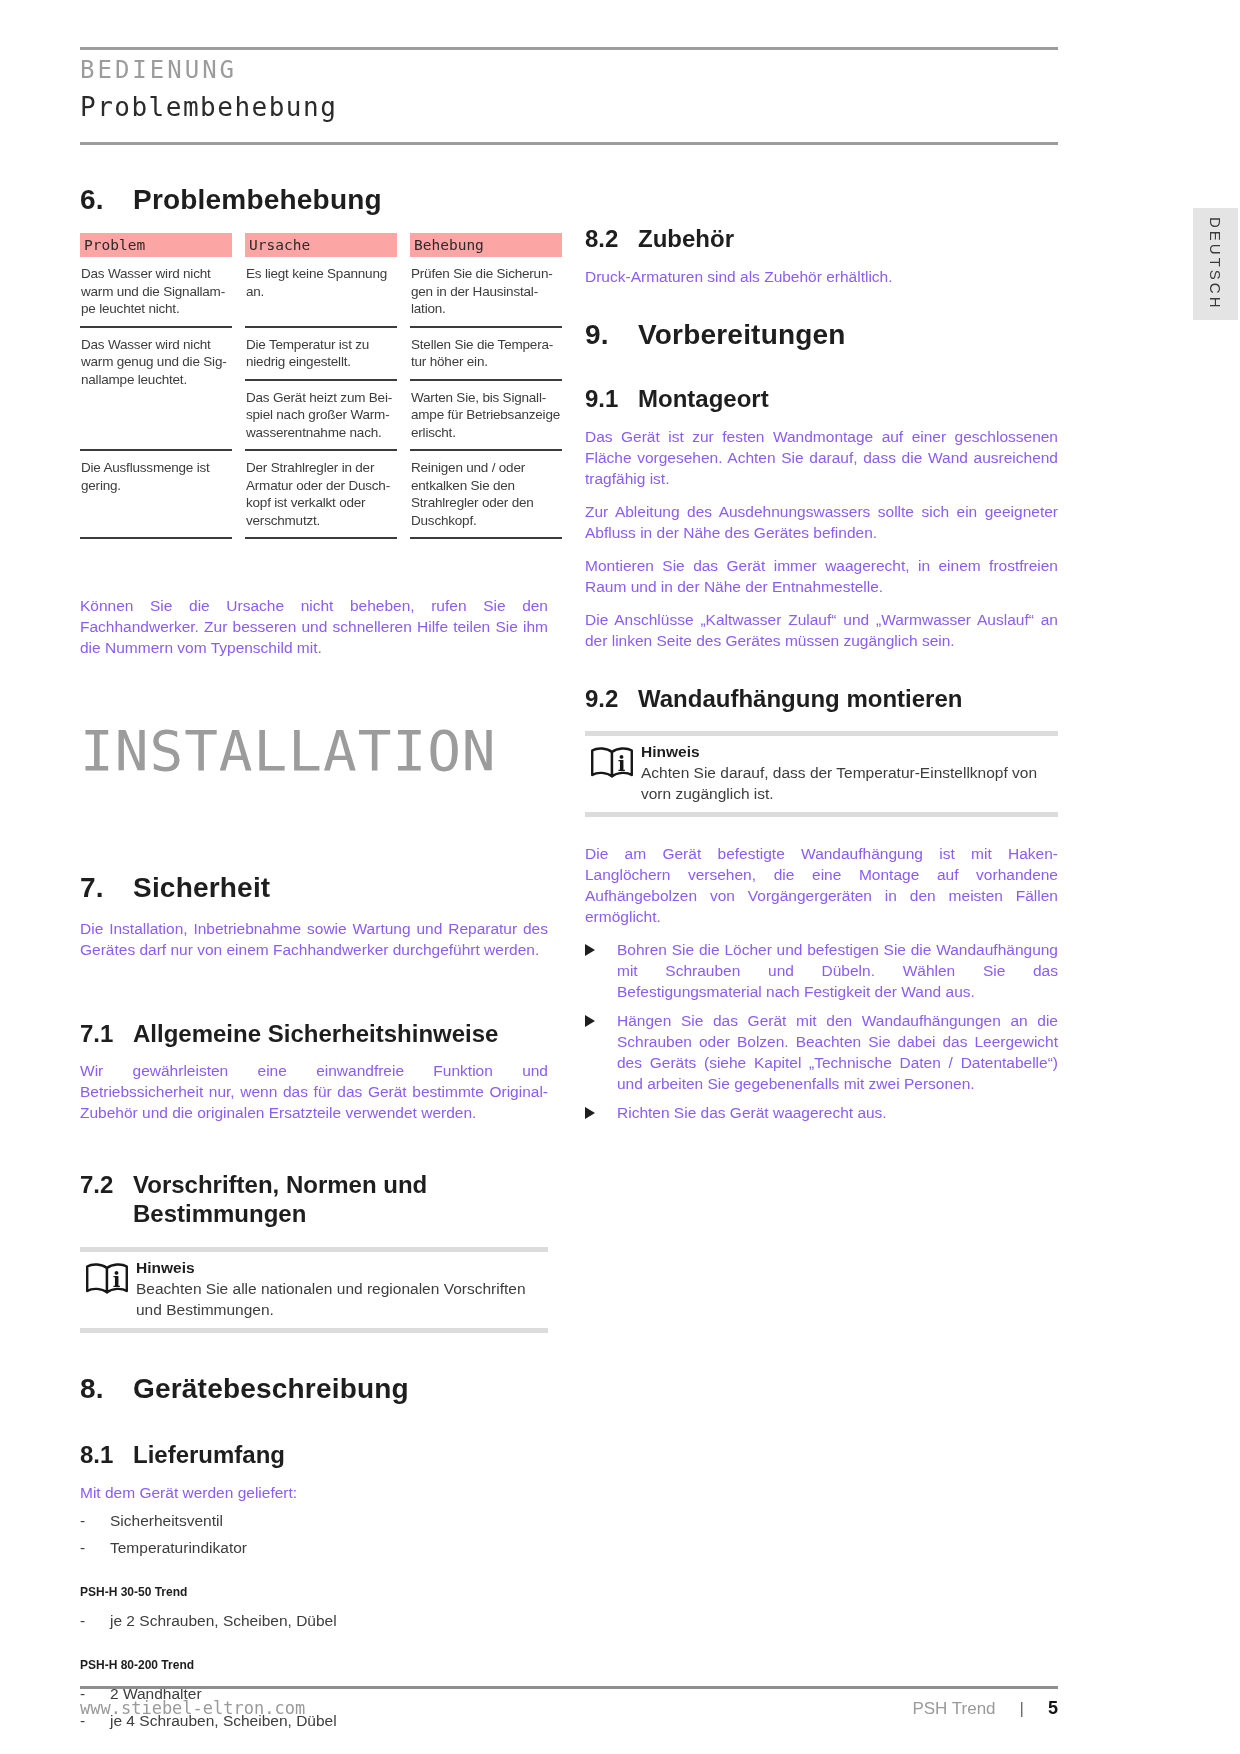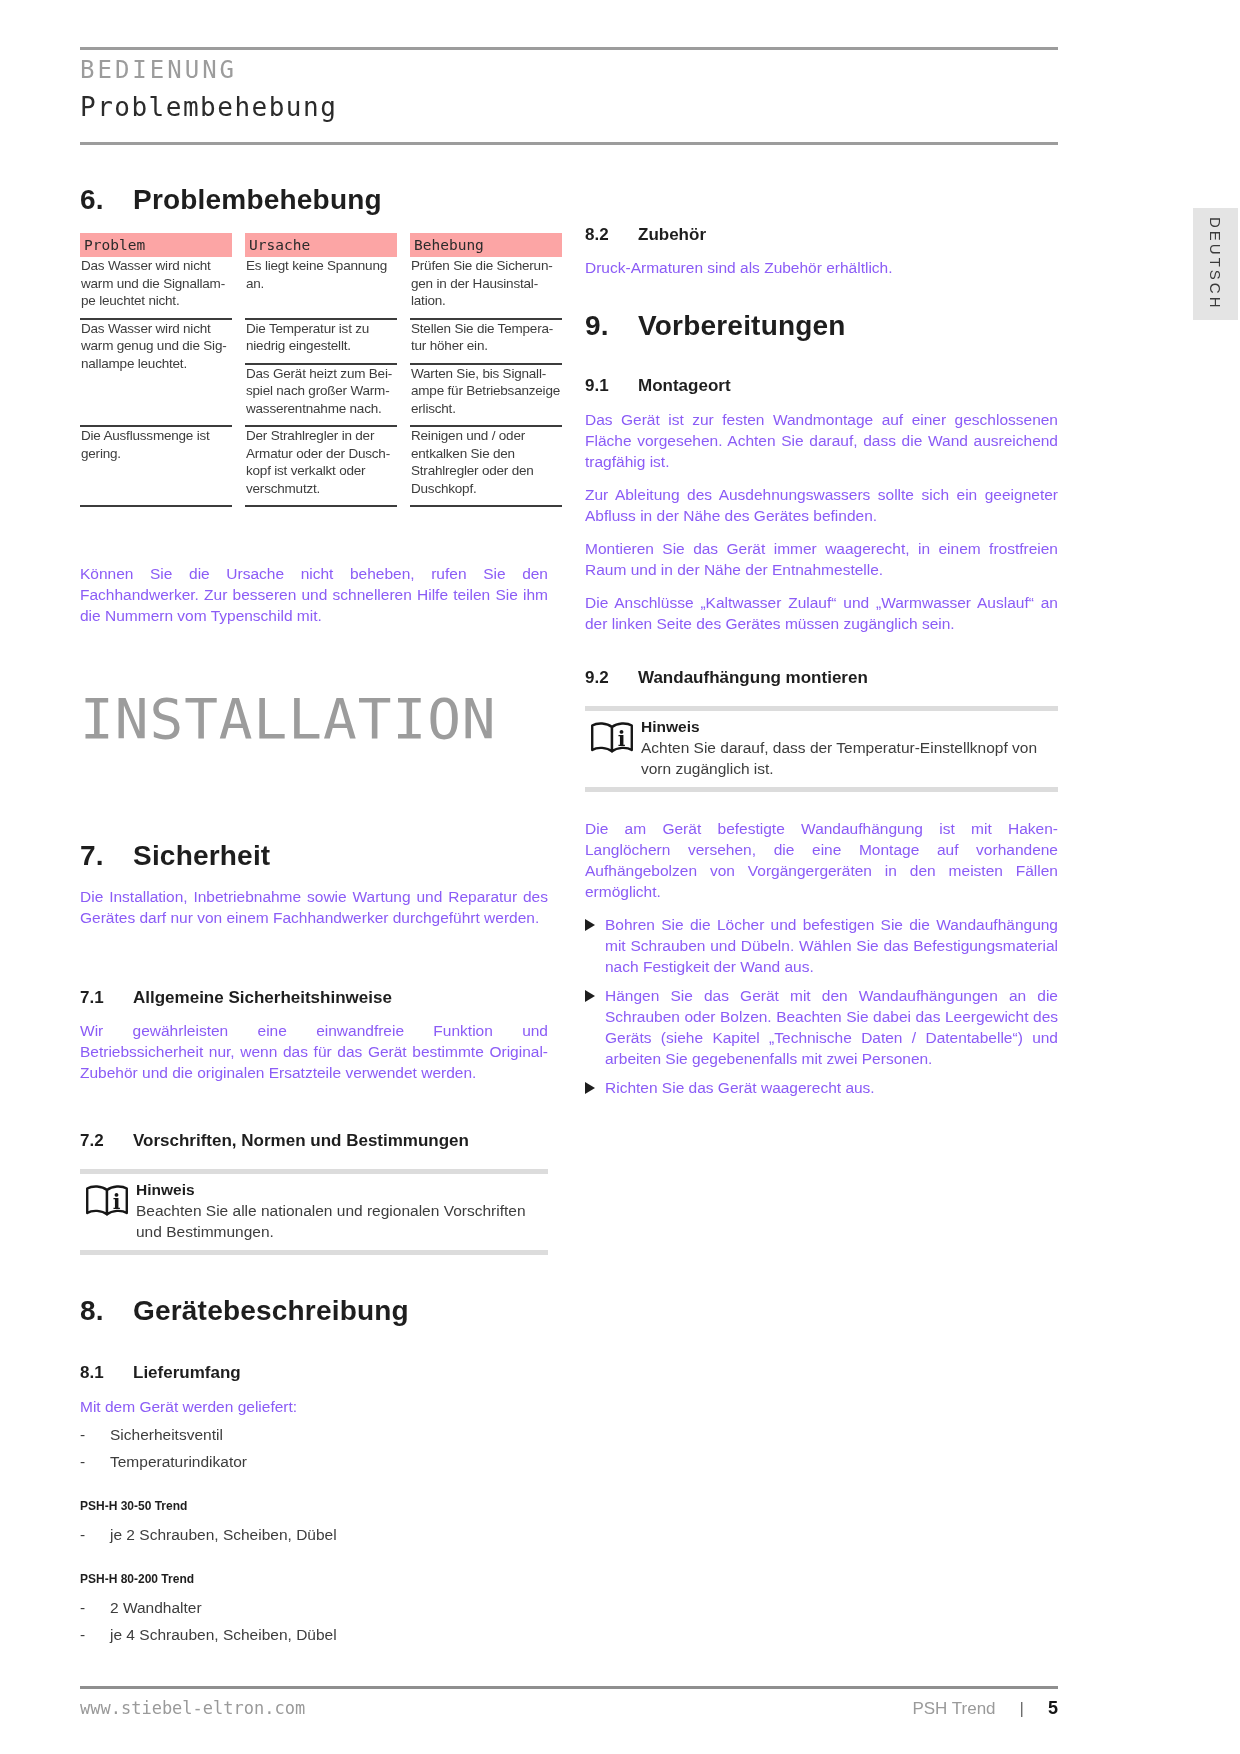--- a/index.html
+++ b/index.html
@@ -23,32 +23,32 @@
               display:flex; align-items:center; justify-content:center;
               writing-mode:vertical-rl; font-size:15px; letter-spacing:3px; color:#3a3a3a; }
 
   
   .col { position:absolute; top:0; }
   .col-left  { left:80px;  top:186px; width:468px; }
   .col-right { left:585px; top:225px; width:473px; }
 
   h1.sec { display:flex; font-size:28px; font-weight:bold; color:#1e1e1e; line-height:1; letter-spacing:.2px; }
   h1.sec .num { width:53px; flex:0 0 53px; }
-  h2.sub { display:flex; font-size:17px; font-weight:bold; color:#1e1e1e; line-height:1.2; }
+  h2.sub { display:flex; font-size:24px; font-weight:bold; color:#1e1e1e; line-height:1.2; }
   h2.sub .num { width:53px; flex:0 0 53px; }
 
   .p { font-size:15.5px; line-height:21px; text-align:justify; hyphens:auto; color:#8b5cf6; }
 
   
   table.ts { border-collapse:separate; border-spacing:13px 0; margin-left:-13px; width:508px;
              table-layout:fixed; margin-top:19px; }
   table.ts th { background:#fca5a5; font-family:"DejaVu Sans Mono", monospace; font-weight:normal;
                 text-align:left; font-size:14.5px; color:#2b2b2b; padding:2px 4px; height:24px; }
   table.ts td { border-bottom:2px solid #3c3c3c; vertical-align:top; white-space:pre-line;
-                font-size:13.5px; letter-spacing:-0.2px; line-height:17.5px; padding:0 1px 8px 1px;
+                font-size:13.5px; letter-spacing:-0.2px; line-height:17.5px; padding:8px 1px 8px 1px;
                 overflow-wrap:break-word; }
 
   .note { margin-top:56px; }
 
   .banner { margin-top:62px; font-family:"DejaVu Sans Mono", monospace; font-size:56px;
             color:#9c9c9c; letter-spacing:1px; line-height:1.1; }
 
   
   .hint { margin-top:18px; }
   .hint .bar { height:5px; background:#dcdcdc; }
@@ -62,21 +62,21 @@
   .dash-list { margin-top:4px; }
   .dash-item { display:flex; font-size:15.5px; line-height:21px; padding:3px 0; }
   .dash-item .dash { flex:0 0 30px; }
   .group-title { margin-top:20px; font-size:12px; font-weight:bold; color:#1e1e1e; line-height:22px; }
 
   .steps { margin-top:12px; }
   .step { display:flex; margin-bottom:8px; }
   .step .tri { flex:0 0 20px; padding-top:5px; }
   .step .tri i { display:block; width:0; height:0; border-left:10px solid #1e1e1e;
                  border-top:6px solid transparent; border-bottom:6px solid transparent; }
-  .step .p { flex:1; }
+  .step .p { flex:1;margin-left:12px; }
 
   
   .rule-bottom { position:absolute; left:80px; top:1686px; width:978px; height:3px; background:#8f8f8f; }
   .footer-left { position:absolute; left:80px; top:1698px; font-family:"DejaVu Sans Mono", monospace;
                  font-size:17px; color:#9a9a9a; }
   .footer-right { position:absolute; right:182px; top:1698px; display:flex; gap:24px; align-items:baseline;
                   font-family:Liberation Sans, sans-serif; font-size:17px; color:#9a9a9a; }
   .footer-right .pagenum { color:#161616; font-weight:bold; font-size:18px; }
 
   .mt12{margin-top:12px;} .mt16{margin-top:16px;}

